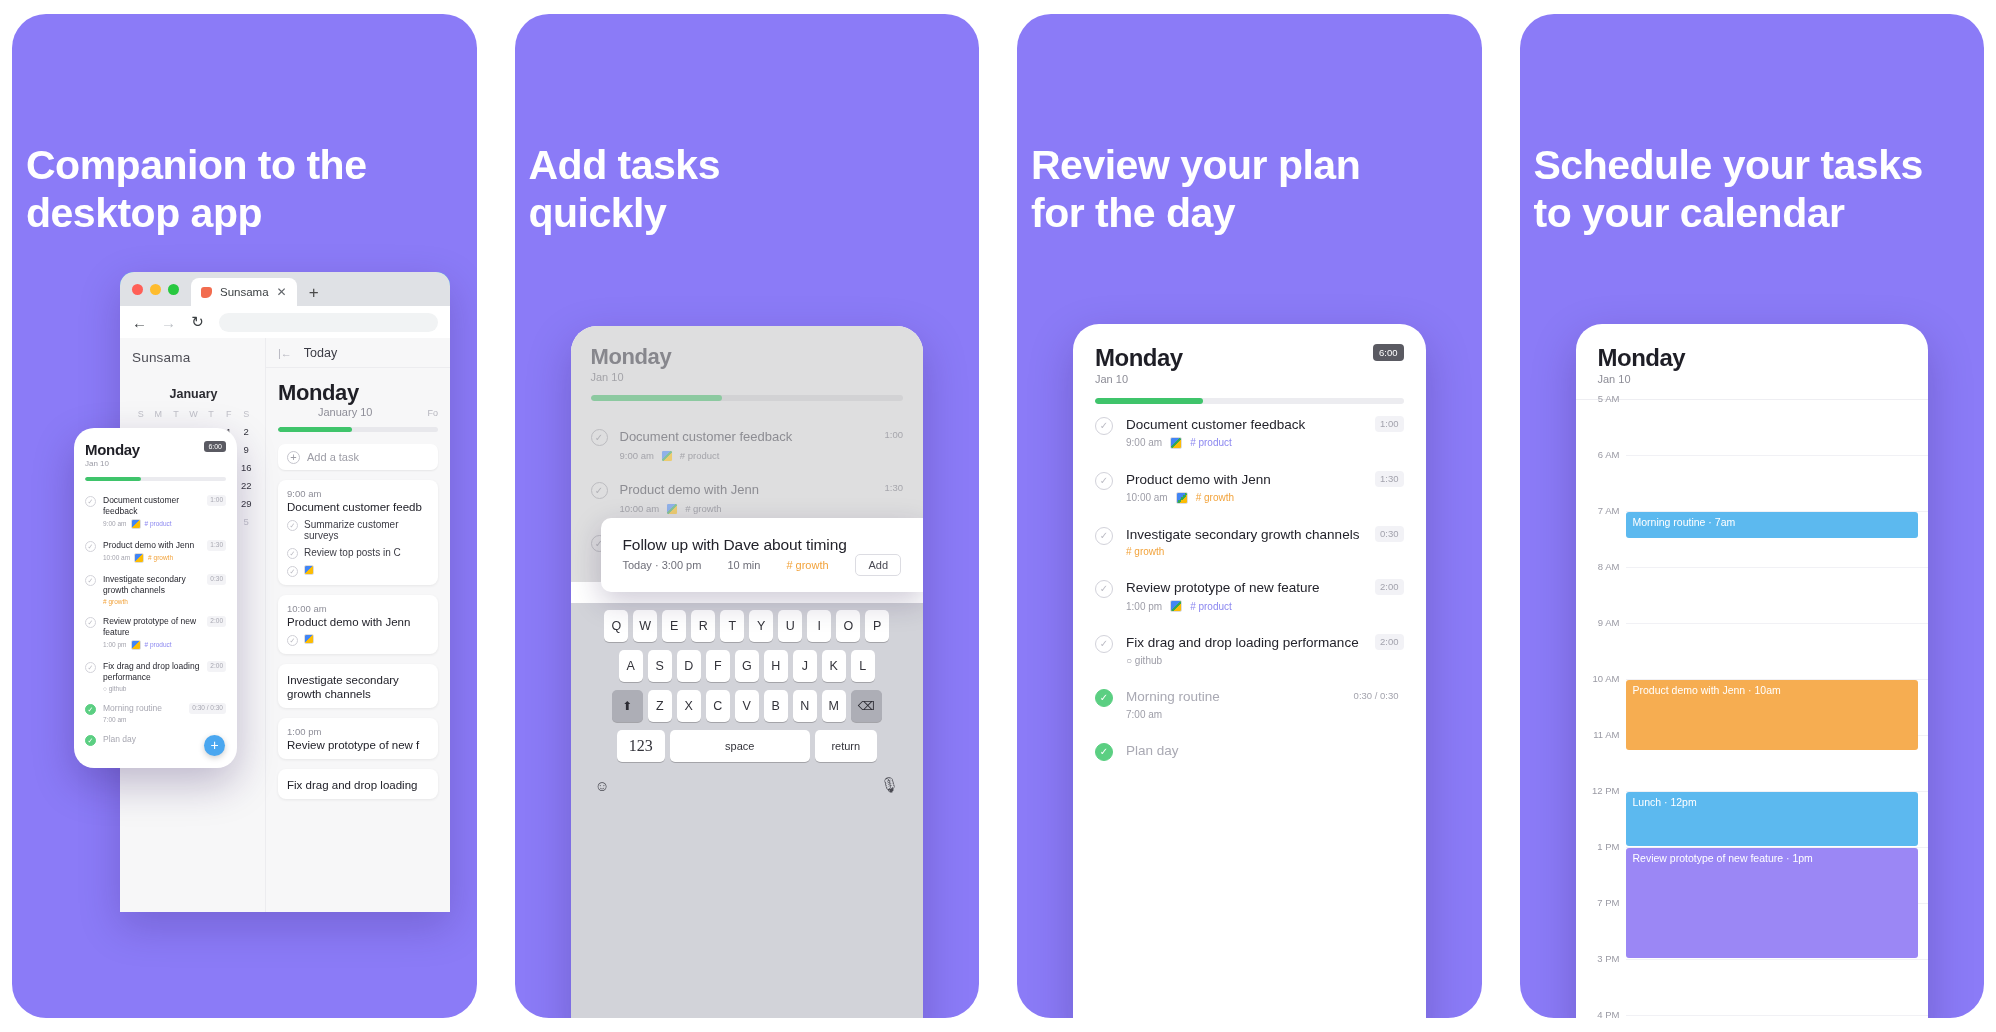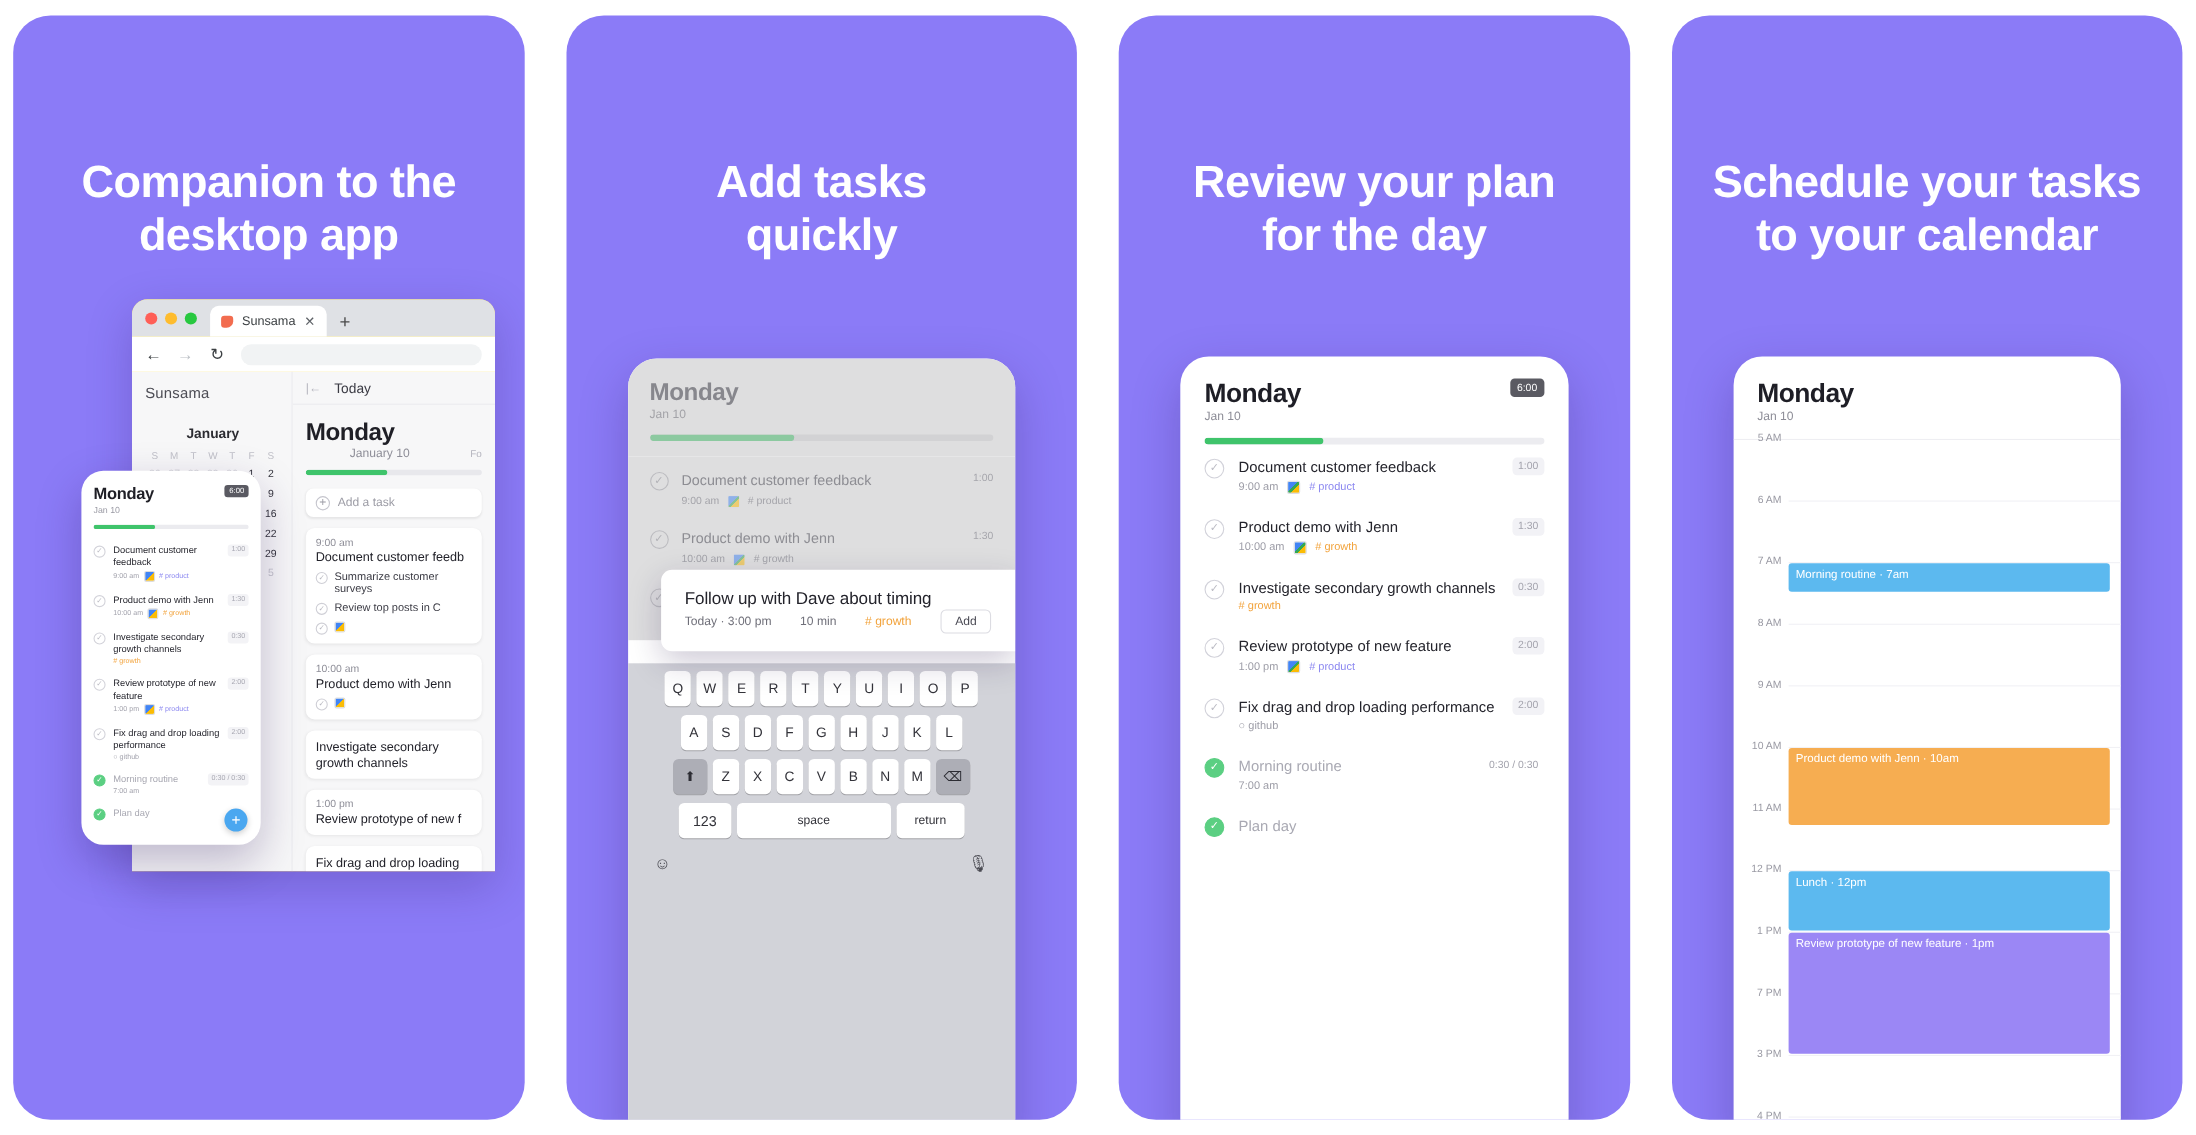--- a/index.html
+++ b/index.html
@@ -20,36 +20,35 @@
   .panel {
     position: relative;
     flex: 1 1 0;
     background: #8b7bf7;
     border-radius: 34px;
     overflow: hidden;
   }
   .panel-title {
     position: absolute;
     top: 128px; left: 0; right: 0;
-    text-align: center;
     color: #ffffff;
     font-size: 41px;
     font-weight: bold;
     line-height: 1.17;
     letter-spacing: -0.5px;
     white-space: pre-line;
     padding: 0 14px;
   }
 
   
   .desktop-win {
     position: absolute;
     left: 108px; top: 258px;
-    width: 330px; height: 520px;
-    background: #fde047;
+    width: 330px; height: 640px;
+    background: #0ea5e9;
     border-radius: 14px 14px 0 0;
     box-shadow: 0 14px 42px rgba(40,20,90,.22);
     overflow: hidden;
   }
   .win-tabbar {
     height: 34px; background: #dfe1e5;
     display: flex; align-items: flex-end; padding-left: 8px;
   }
   .traffic { display: flex; align-items: center; gap: 7px; height: 34px; padding: 0 12px 0 4px; }
   .dot { width: 11px; height: 11px; border-radius: 50%; }
@@ -151,21 +150,21 @@
     box-shadow: 0 10px 30px rgba(30,15,70,.22);
     z-index: 4;
   }
   .ov-title { font-size: 15.5px; color: #23232b; letter-spacing: -.1px; }
   .ov-row { display: flex; align-items: center; gap: 26px; font-size: 11px; color: #6f6f79; }
   .ov-add { margin-left: auto; border: 1px solid #dcdce2; border-radius: 5px; padding: 4px 12px; font-size: 11px; color: #4a4a54; background: #fff; }
   .kb { position: absolute; left: 0; right: 0; top: 277px; bottom: 0; background: #d2d3d9; padding: 7px 4px 0 4px; }
   .kb-row { display: flex; justify-content: center; gap: 5px; margin-bottom: 8px; }
   .key { background: #fff; border-radius: 5px; width: 24px; height: 32px; font-size: 12.5px; color: #33333a; display: flex; align-items: center; justify-content: center; box-shadow: 0 1px 0 rgba(0,0,0,.22); }
   .key.fn { background: #adaeb6; width: 31px; color: #2c2c33; font-size: 12px; }
-  .key.num { width: 48px; font-size: 13px; }
+  .key.num { width: 48px; font-size: 16px; font-family: Liberation Serif, serif; }
   .key.space { width: 140px; font-size: 11px; }
   .key.ret { width: 62px; font-size: 11px; }
   .kb-bottom { display: flex; align-items: center; justify-content: space-between; padding: 6px 20px 0 20px; font-size: 15px; color: #4a4a52; }
 
   
   .phone3 {
     position: absolute;
     left: 56px; top: 310px; right: 56px; bottom: -20px;
     background: #fff; border-radius: 26px 26px 0 0;
     box-shadow: 0 16px 44px rgba(40,20,90,.25);

